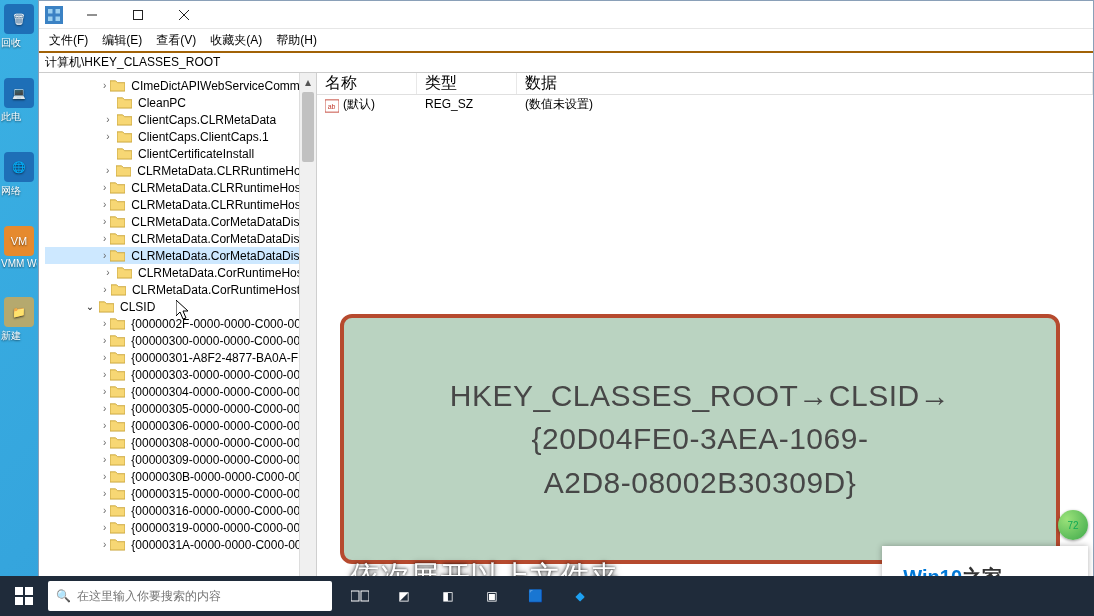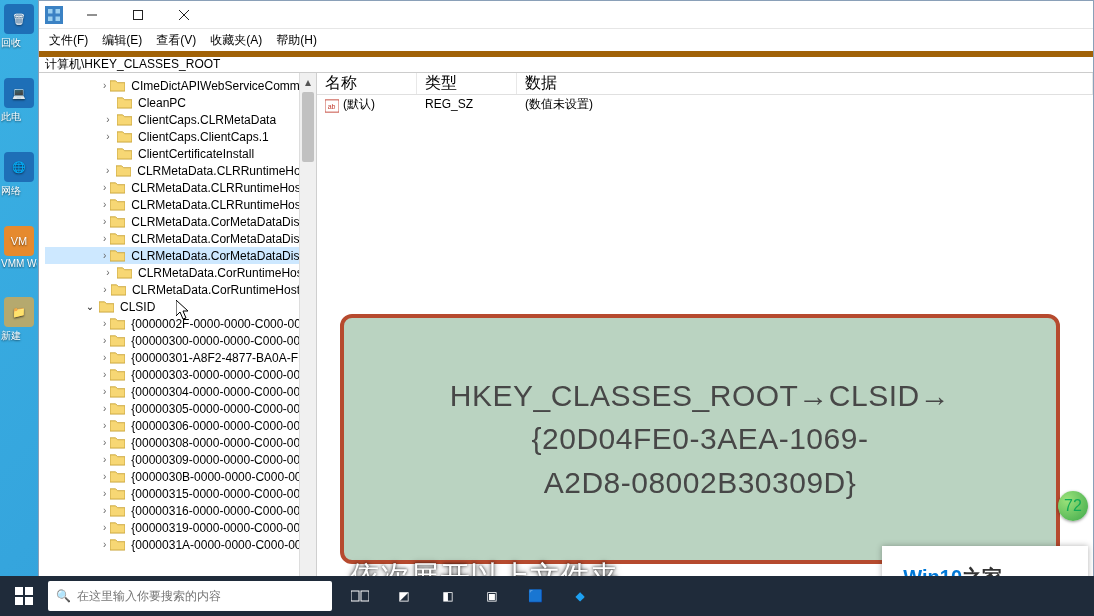--- a/index.html
+++ b/index.html
@@ -20,21 +20,21 @@
 }
 .titlebar { height: 28px; background: #fff; display: flex; align-items: center; padding: 0 6px; border-bottom: 1px solid #e6e6e6;}
 .titlebar .app-icon { width: 18px; height: 18px; margin-right: 6px; }
 .titlebar .title-text { flex: 1; font-size: 12px; color:#000;}
 .win-controls { display: flex; height: 100%; }
 .win-btn { width: 46px; display: flex; align-items: center; justify-content: center; color:#222;}
 
 .menubar { height: 22px; display: flex; align-items: center; gap: 14px; padding: 0 10px; background:#fff; font-size:12px; color:#000;}
 .menubar span { cursor: default; }
 
-.addrbar { height: 22px; border-top: 6px solid #a16207; border-bottom: 1px solid #ccc; display:flex; align-items:center; padding: 0 6px; background:#fff; font-size:12px;}
+.addrbar { height: 22px; border-top: 2px solid #a16207; border-bottom: 1px solid #ccc; display:flex; align-items:center; padding: 0 6px; background:#fff; font-size:12px;}
 .addrbar input { flex:1; border:none; outline:none; font-size:12px; font-family:inherit; }
 
 .panes { flex:1; display:flex; min-height:0; }
 .tree-pane { width: 278px; border-right: 1px solid #cfcfcf; position: relative; background:#fff; }
 .tree-scroll { position:absolute; inset:0; overflow:hidden; padding: 4px 0 4px 6px; }
 .tree-scrollbar { position:absolute; right:0; top:0; bottom:0; width:17px; background:#f0f0f0; border-left:1px solid #ddd; display:flex; flex-direction:column; }
 .tree-scrollbar .arrow { height:17px; display:flex; align-items:center; justify-content:center; color:#555; background:#f0f0f0; }
 .tree-scrollbar .track { flex:1; position:relative; }
 .tree-scrollbar .thumb { position:absolute; left:2px; right:2px; top:2px; height:70px; background:#c1c1c1; border-radius:2px; }
 
@@ -61,21 +61,21 @@
 .callout .txt { font-size:30px; line-height:1.45; color:#474747; font-family:"Microsoft YaHei", sans-serif; letter-spacing:0.5px;}
 
 .caption { position:absolute; left:350px; bottom:18px; color:#fff; font-size:30px; font-weight:500; text-shadow:0 0 3px rgba(0,0,0,.8),0 0 6px rgba(0,0,0,.6);}
 
 .brand { position:absolute; right:6px; bottom:16px; width:206px; height:54px; background:#fff; display:flex; align-items:center; gap:10px; padding:6px 10px; box-shadow:0 0 6px rgba(0,0,0,.3);flex-direction:column;}
 .brand .logo { width:38px; height:38px; display:grid; grid-template-columns:1fr 1fr; grid-template-rows:1fr 1fr; gap:2px;}
 .brand .logo div{background:#0078d7;}
 .brand .t1{font-size:20px; font-weight:bold; color:#0078d7;}
 .brand .t2{font-size:10px; color:#666; letter-spacing:2px;}
 
-.badge { position:absolute; right:6px; top:491px; width:30px; height:30px; border-radius:50%; background:radial-gradient(circle at 30% 30%, #9be27a, #3da84a); display:flex; align-items:center; justify-content:center; color:#1a5; font-size:16px; box-shadow:0 1px 3px rgba(0,0,0,.4);}
+.badge { position:absolute; right:6px; top:510px; width:30px; height:30px; border-radius:50%; background:radial-gradient(circle at 30% 30%, #9be27a, #3da84a); display:flex; align-items:center; justify-content:center; color:#1a5; font-size:10px; box-shadow:0 1px 3px rgba(0,0,0,.4);}
 
 .taskbar { position:absolute; left:0; right:0; bottom:0; height:40px; background:#1f2b3a; display:flex; align-items:center; color:#fff;}
 .taskbar .start { width:48px; height:100%; display:flex; align-items:center; justify-content:center;}
 .taskbar .start svg{width:18px;height:18px;}
 .taskbar .search { flex:0 0 284px; height:30px; background:#fff; border-radius:2px; display:flex; align-items:center; gap:6px; padding:0 8px; margin-right:6px;}
 .taskbar .search .mag{color:#555;}
 .taskbar .search input{flex:1;border:none;outline:none;font-size:12px;color:#333;background:transparent;}
 .taskbar .tbtn{width:44px;height:100%;display:flex;align-items:center;justify-content:center;}
 
 .cursor { position:absolute; left:176px; top:300px; width:16px; height:22px; z-index:10; pointer-events:none;}

